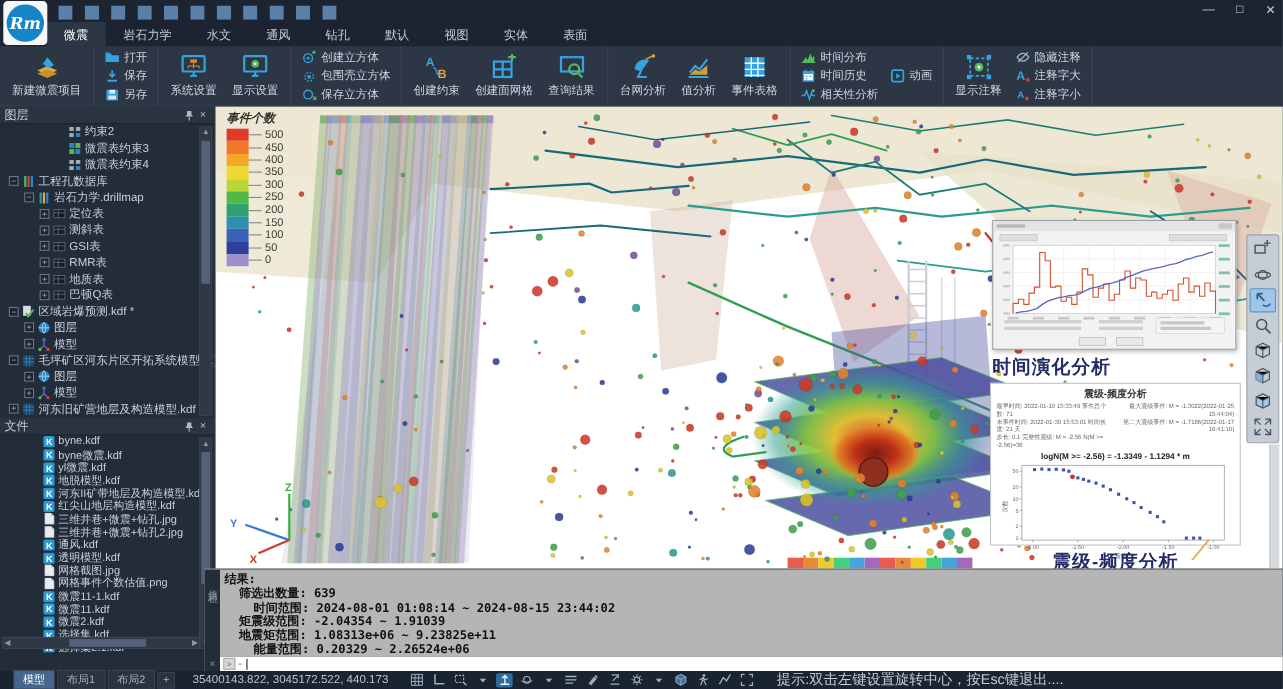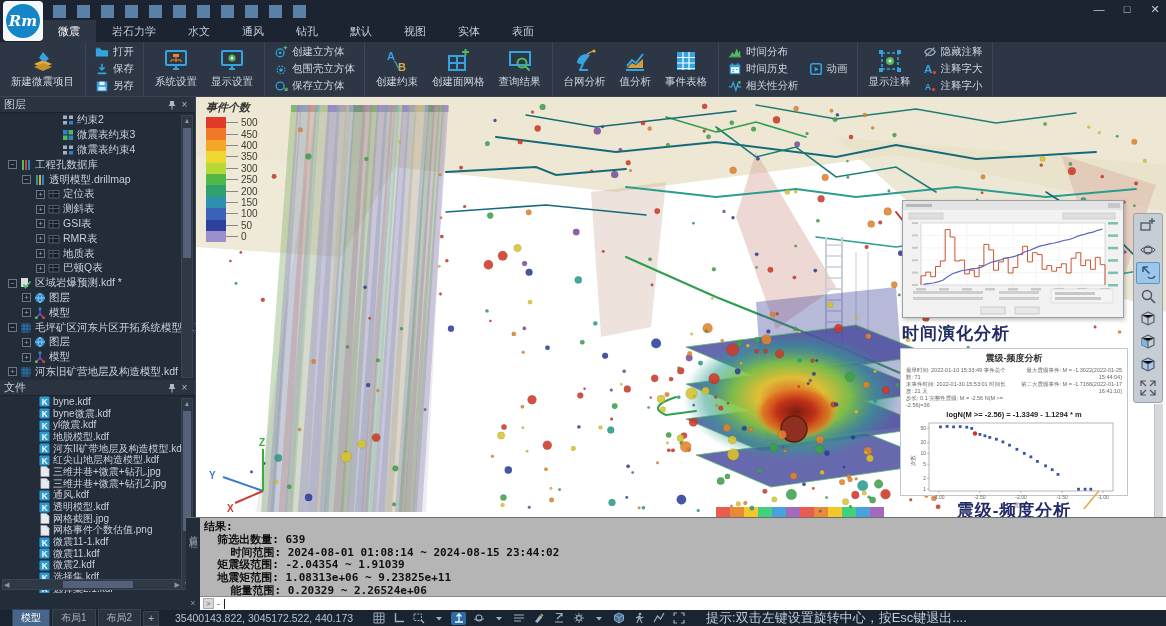--- a/index.html
+++ b/index.html
@@ -542,21 +542,21 @@
       </div>
       <div class="trow" style="padding-left: 22px;">
         <span class="expander">−</span>
         <span class="icon tree-icon">
           <svg width="12" height="12" viewBox="0 0 12 12">
             <rect x="2" y="1" width="2" height="10" fill="#2a9d8f"></rect>
             <rect x="5" y="1" width="2" height="10" fill="#e3a93e"></rect>
             <rect x="8" y="1" width="2" height="10" fill="#2a86c8"></rect>
           </svg>
         </span>
-        <span>透明模型.drillmap</span>
+        <span>岩石力学.drillmap</span>
       </div>
       <div class="trow" style="padding-left: 36px;">
         <span class="expander">+</span>
         <span class="icon tree-icon">
           <svg width="12" height="12" viewBox="0 0 12 12">
             <rect x="1" y="2.5" width="10" height="7.5" fill="#161d28" stroke="#5a6678" stroke-width="0.8"></rect>
             <path d="M1 5.5h10M5 2.5v7.5" stroke="#5a6678" stroke-width="0.8"></path>
           </svg>
         </span>
         <span>定位表</span>

